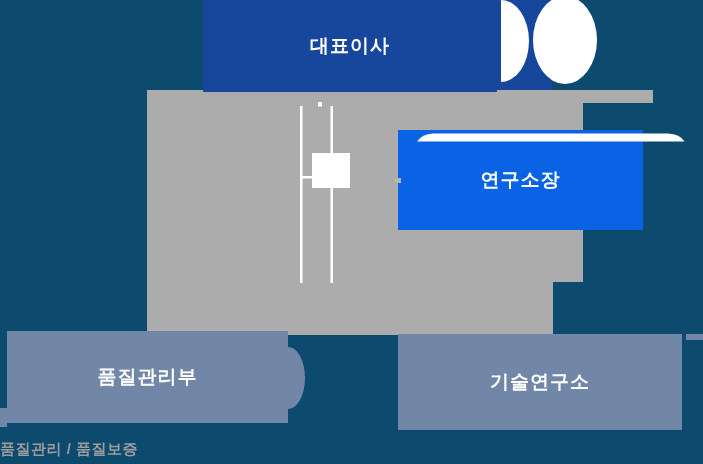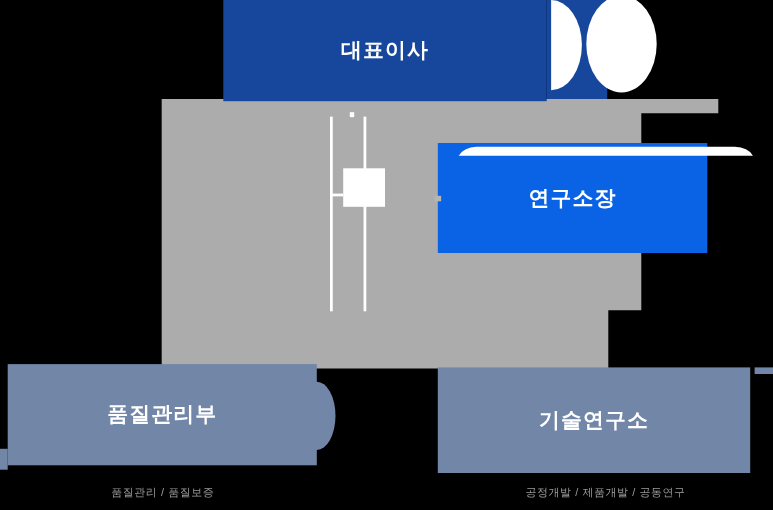--- a/index.html
+++ b/index.html
@@ -1,32 +1,32 @@
 <!DOCTYPE html>
 <html><head>
 <meta charset="utf-8">
 <style>
   html,body { margin:0; padding:0; background:#ffffff; }
   .stage {
     position:relative; width:703px; height:464px;
-    background:#000000; overflow:hidden;
+    background:#0c4a6e; overflow:hidden;
     font-family:"Liberation Sans","DejaVu Sans",sans-serif;
   }
   .layer { position:absolute; left:0; top:0; width:703px; height:464px; pointer-events:none; }
   .box {
     position:absolute; display:flex; align-items:center; justify-content:center;
     color:#ffffff; font-weight:bold; font-size:19px; letter-spacing:1px;
   }
   .box-ceo      { left:203px; top:0;     width:294px; height:92px;  background:#16479D; }
   .box-director { left:398px; top:130px; width:245px; height:100px; background:#0A63E4; }
   .box-quality  { left:7px;   top:331px; width:281px; height:92px;  background:#7286A8; }
   .box-tech     { left:398px; top:334px; width:284px; height:96px;  background:#7286A8; }
   .caption {
-    position:absolute; text-align:center; color:#9C9C9C;
-    font-weight:normal; font-size:10px; line-height:20px; letter-spacing:0.5px;
+    position:absolute; text-align:left; color:#9C9C9C;
+    font-weight:bold; font-size:15px; line-height:20px; letter-spacing:0.5px;
   }
   .caption-left  { left:0px;   top:439px; width:296px; }
   .caption-right { left:398px; top:439px; width:305px; }
   
   .f-gray   { fill:#ACACAC; }
   .f-blue1  { fill:#16479D; }
   .f-white  { fill:#ffffff; }
   .f-slate  { fill:#7286A8; }
   .f-dotlt  { fill:#C8C8C8; }
   .f-notch  { fill:#B5B5B5; }
@@ -76,15 +76,14 @@
     <rect class="f-notch" x="395" y="178" width="6" height="5"></rect>
 
     <ellipse class="f-slate" cx="288" cy="378" rx="17" ry="31"></ellipse>
 
     <rect class="f-slate" x="0" y="408" width="7" height="19"></rect>
 
     <rect class="f-slate" x="686" y="334" width="17" height="6"></rect>
   </svg>
 
   <div class="caption caption-left">품질관리 / 품질보증</div>
-  <div class="caption caption-right">공정개발 / 제품개발 / 공동연구</div>
 
 </div>
 
 </body></html>

